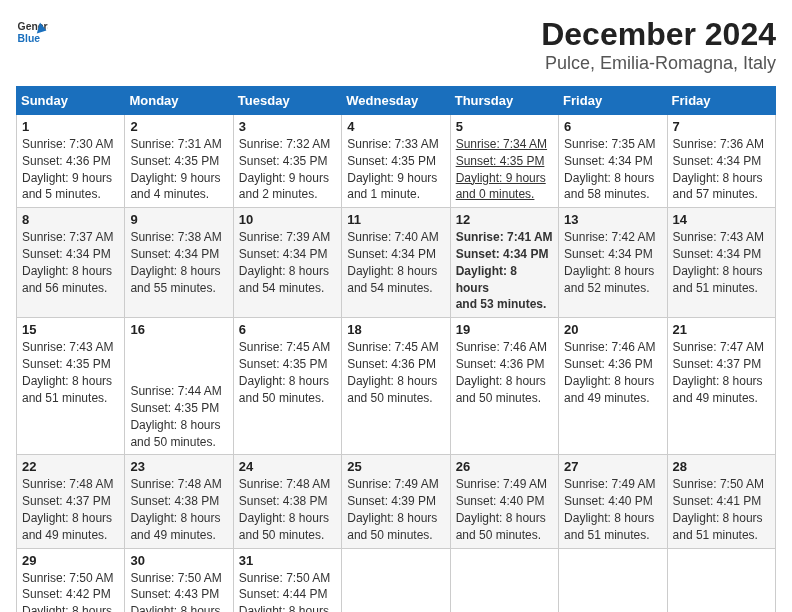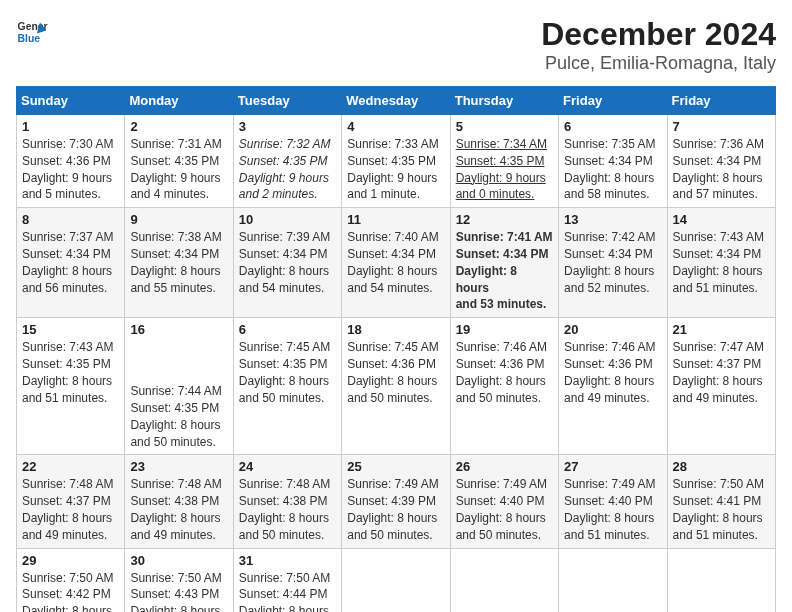--- a/index.html
+++ b/index.html
@@ -118,21 +118,21 @@
         </td>
         <td>
           <span class="day-num">2</span>
           <div class="day-detail" style="white-space: pre-line;">Sunrise: 7:31 AM
 Sunset: 4:35 PM
 Daylight: 9 hours
 and 4 minutes.</div>
         </td>
         <td>
           <span class="day-num">3</span>
-          <div class="day-detail" style="white-space: pre-line; font-style: italic;">Sunrise: 7:32 AM
+          <div class="day-detail" style="white-space: pre-line;">Sunrise: 7:32 AM
 Sunset: 4:35 PM
 Daylight: 9 hours
 and 2 minutes.</div>
         </td>
         <td>
           <span class="day-num">4</span>
           <div class="day-detail" style="white-space: pre-line;">Sunrise: 7:33 AM
 Sunset: 4:35 PM
 Daylight: 9 hours
 and 1 minute.</div>

